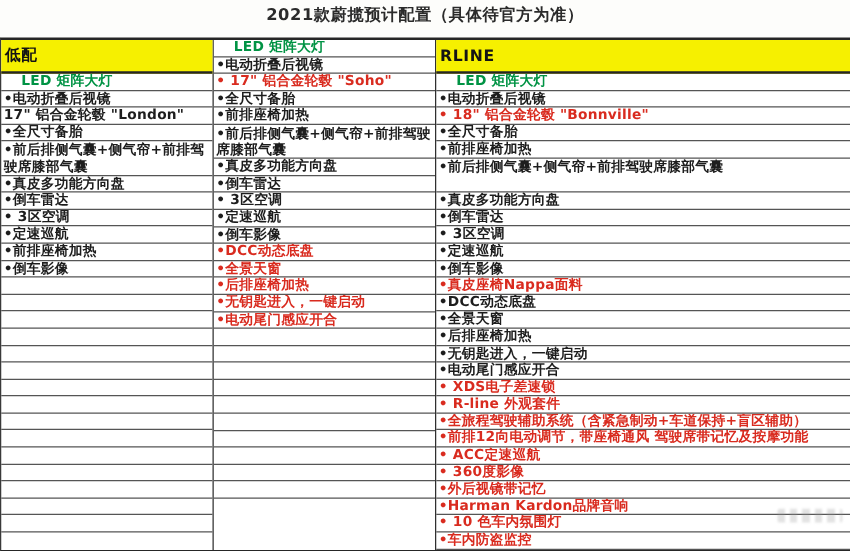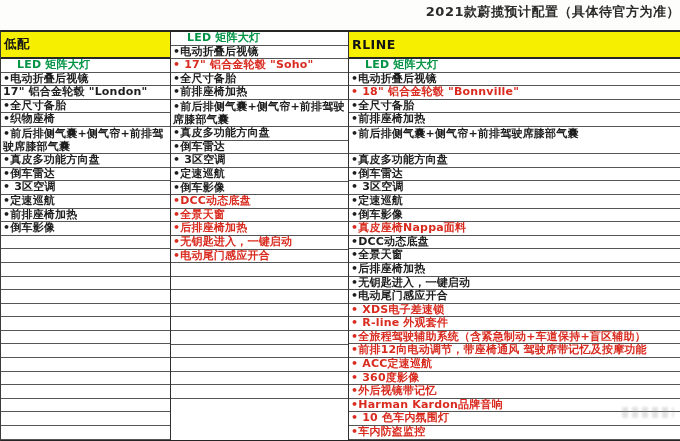--- a/index.html
+++ b/index.html
@@ -3,21 +3,21 @@
 <meta charset="utf-8">
 <style>
   html,body{margin:0;padding:0;}
   body{
     width:680px;height:441px;overflow:hidden;position:relative;
     background:#fdfdfb;
     font-family:"DejaVu Sans","Liberation Sans",sans-serif;
   }
   .title{
     position:absolute;top:3px;left:0;width:680px;
-    text-align:right;font-size:13px;font-weight:700;color:#2b2b2b;
+    text-align:center;font-size:13px;font-weight:700;color:#2b2b2b;
     letter-spacing:.5px;white-space:nowrap;
   }
   .cfg-table{
     position:absolute;top:30px;left:0;display:flex;
     border-top:2px solid #262626;border-left:1px solid #3a3a3a;
     border-bottom:2px solid #262626;background:#fff;
   }
   .col{border-right:1.5px solid #303030;box-sizing:border-box;flex:none;}
   .hcell{
     height:27px;background:var(--yellow,#f6f000);
@@ -48,21 +48,20 @@
 
 <div class="title">2021款蔚揽预计配置（具体待官方为准）</div>
 
 <div class="cfg-table" id="cfg-table">
     <div class="col" style="width: 170px;">
       <div class="hcell">低配</div>
       <div class="cell green">LED 矩阵大灯</div>
       <div class="cell black">•电动折叠后视镜</div>
       <div class="cell black">17" 铝合金轮毂 "London"</div>
       <div class="cell black">•全尺寸备胎</div>
-      <div class="cell black">•织物座椅</div>
       <div class="cell black tall">•前后排侧气囊+侧气帘+前排驾驶席膝部气囊</div>
       <div class="cell black">•真皮多功能方向盘</div>
       <div class="cell black">•倒车雷达</div>
       <div class="cell black">• 3区空调</div>
       <div class="cell black">•定速巡航</div>
       <div class="cell black">•前排座椅加热</div>
       <div class="cell black">•倒车影像</div>
       <div class="cell black"></div>
       <div class="cell black"></div>
       <div class="cell black"></div>

